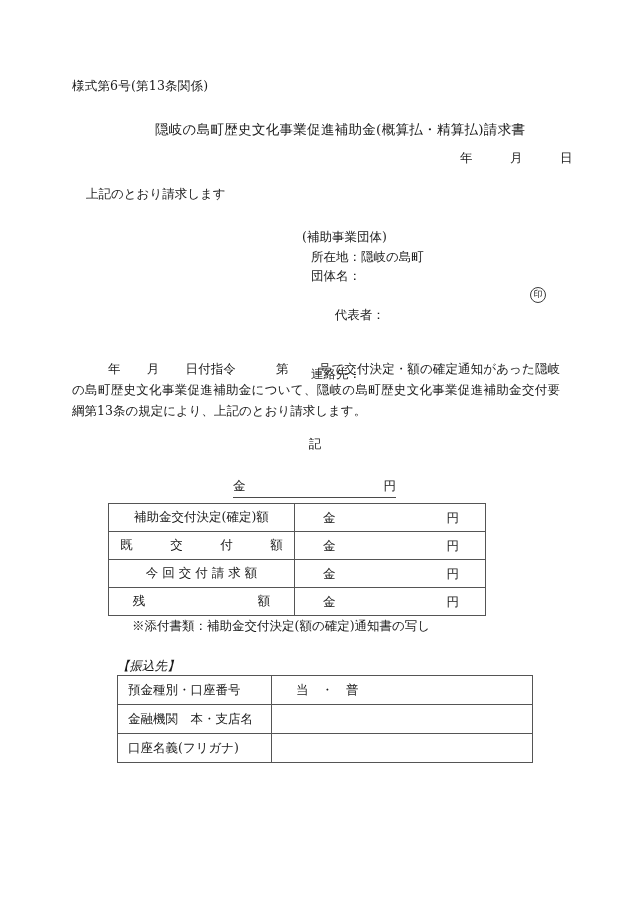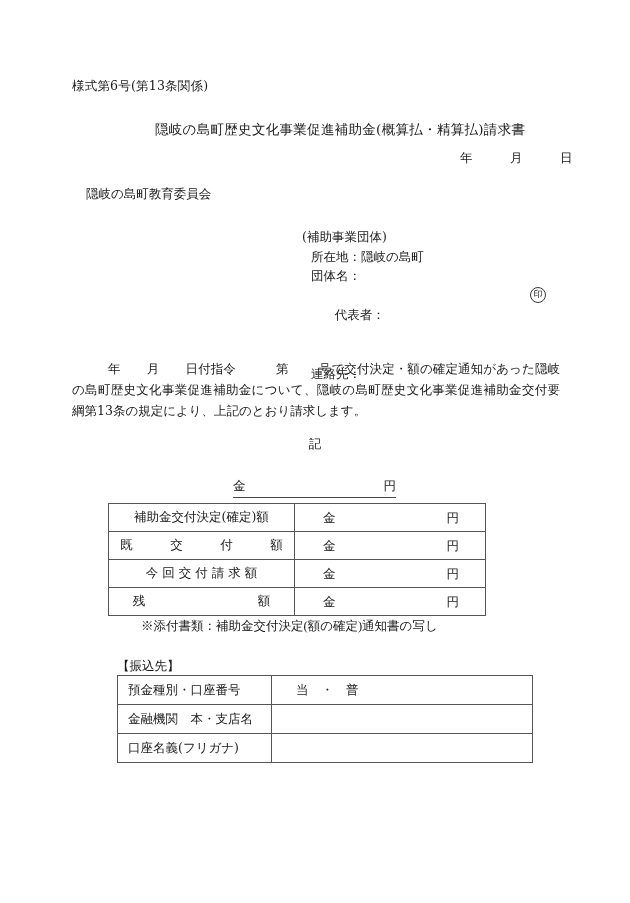--- a/index.html
+++ b/index.html
@@ -171,34 +171,34 @@
   #main-table td.value .yen-right {
     position: absolute;
     right: 26px;
     top: 50%;
     transform: translateY(-50%);
   }
 
   
   .note {
     position: absolute;
-    left: 141px;
+    left: 132px;
     top: 618px;
     font-size: 12.5px;
     white-space: nowrap;
-    font-family: Liberation Serif, serif;
   }
 
   
   .bank-heading {
     position: absolute;
     left: 117px;
     top: 658px;
     font-size: 12.5px;
     white-space: nowrap;
+    font-style: italic;
   }
 
   
   #bank-table {
     left: 117px;
     top: 675px;
   }
   #bank-table td {
     height: 28px;
   }
@@ -217,21 +217,21 @@
 <body>
 
 <div class="page">
 
   <div class="form-no">様式第6号(第13条関係)</div>
 
   <div class="doc-title">隠岐の島町歴史文化事業促進補助金(概算払・精算払)請求書</div>
 
   <div class="date-line">年　　　月　　　日</div>
 
-  <div class="addressee-org">隠岐の島町教育委員会</div>
+  <div class="addressee-org">上記のとおり請求します</div>
 
   <div class="applicant">
     <div class="row">(補助事業団体)</div>
     <div class="row indent">所在地：隠岐の島町</div>
     <div class="row indent">団体名：</div>
     <div class="row indent">
       <span>代表者：</span>
       <span class="seal-mark">印</span>
     </div>
     <div class="row indent">連絡先：</div>

